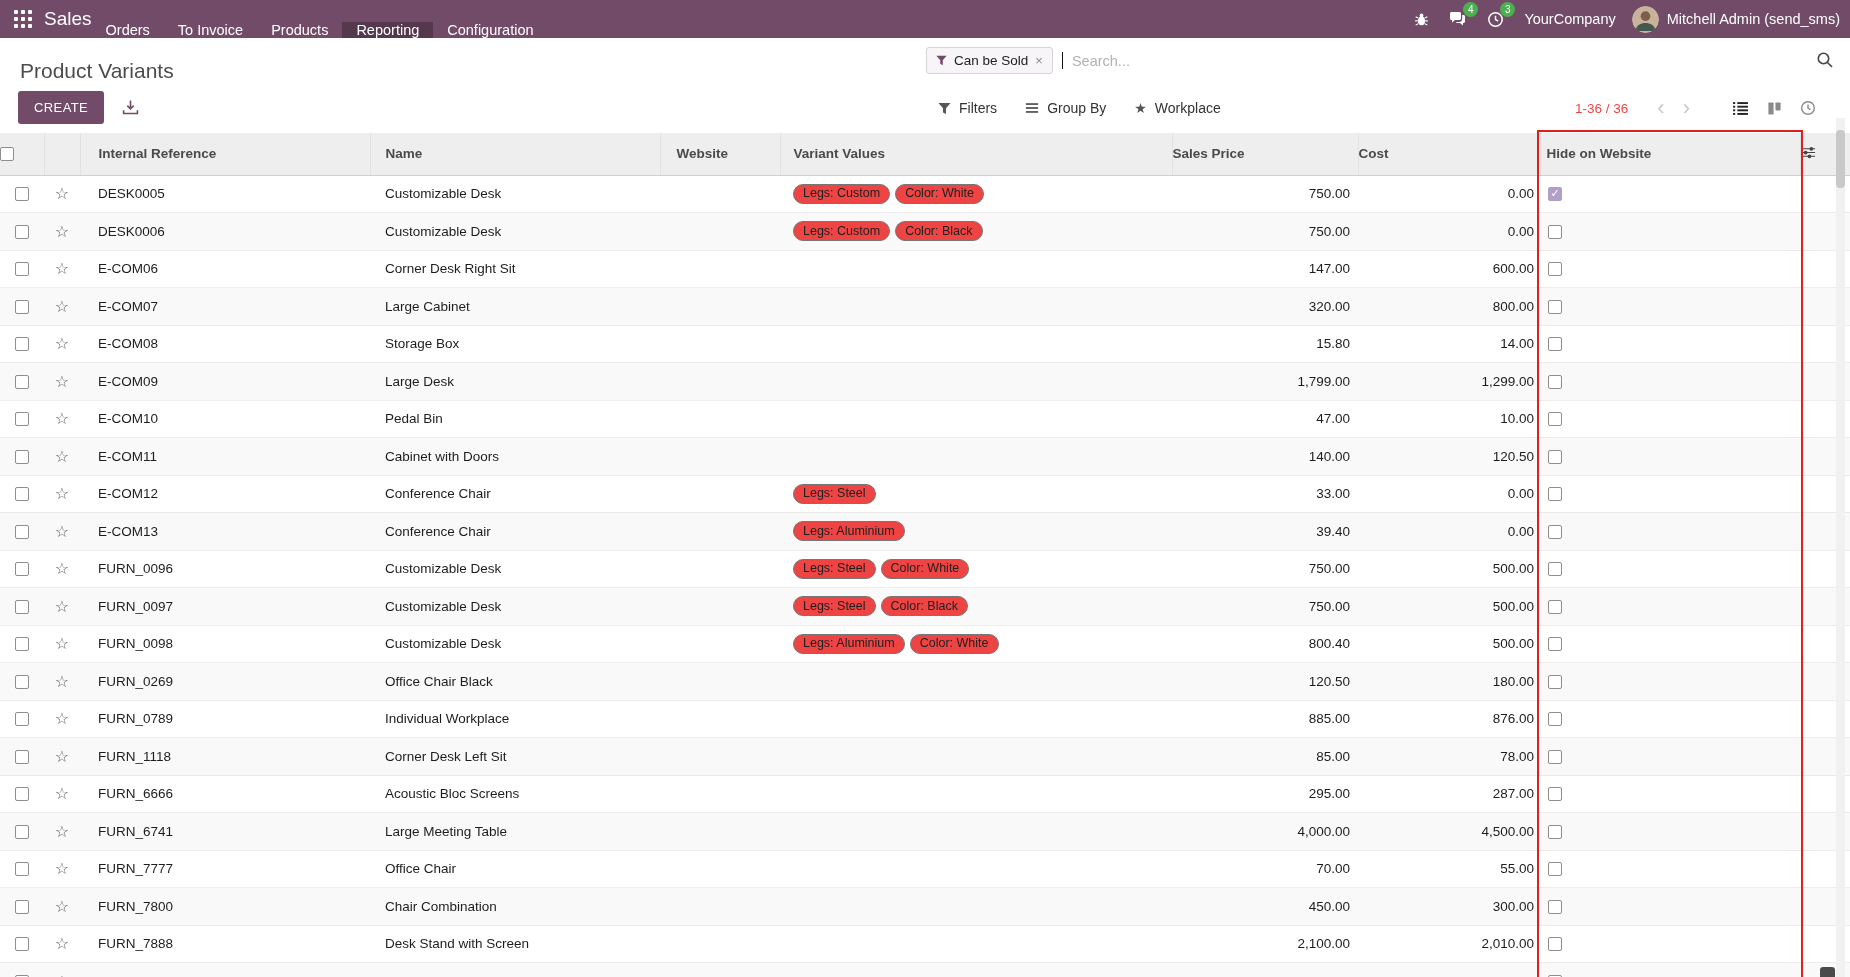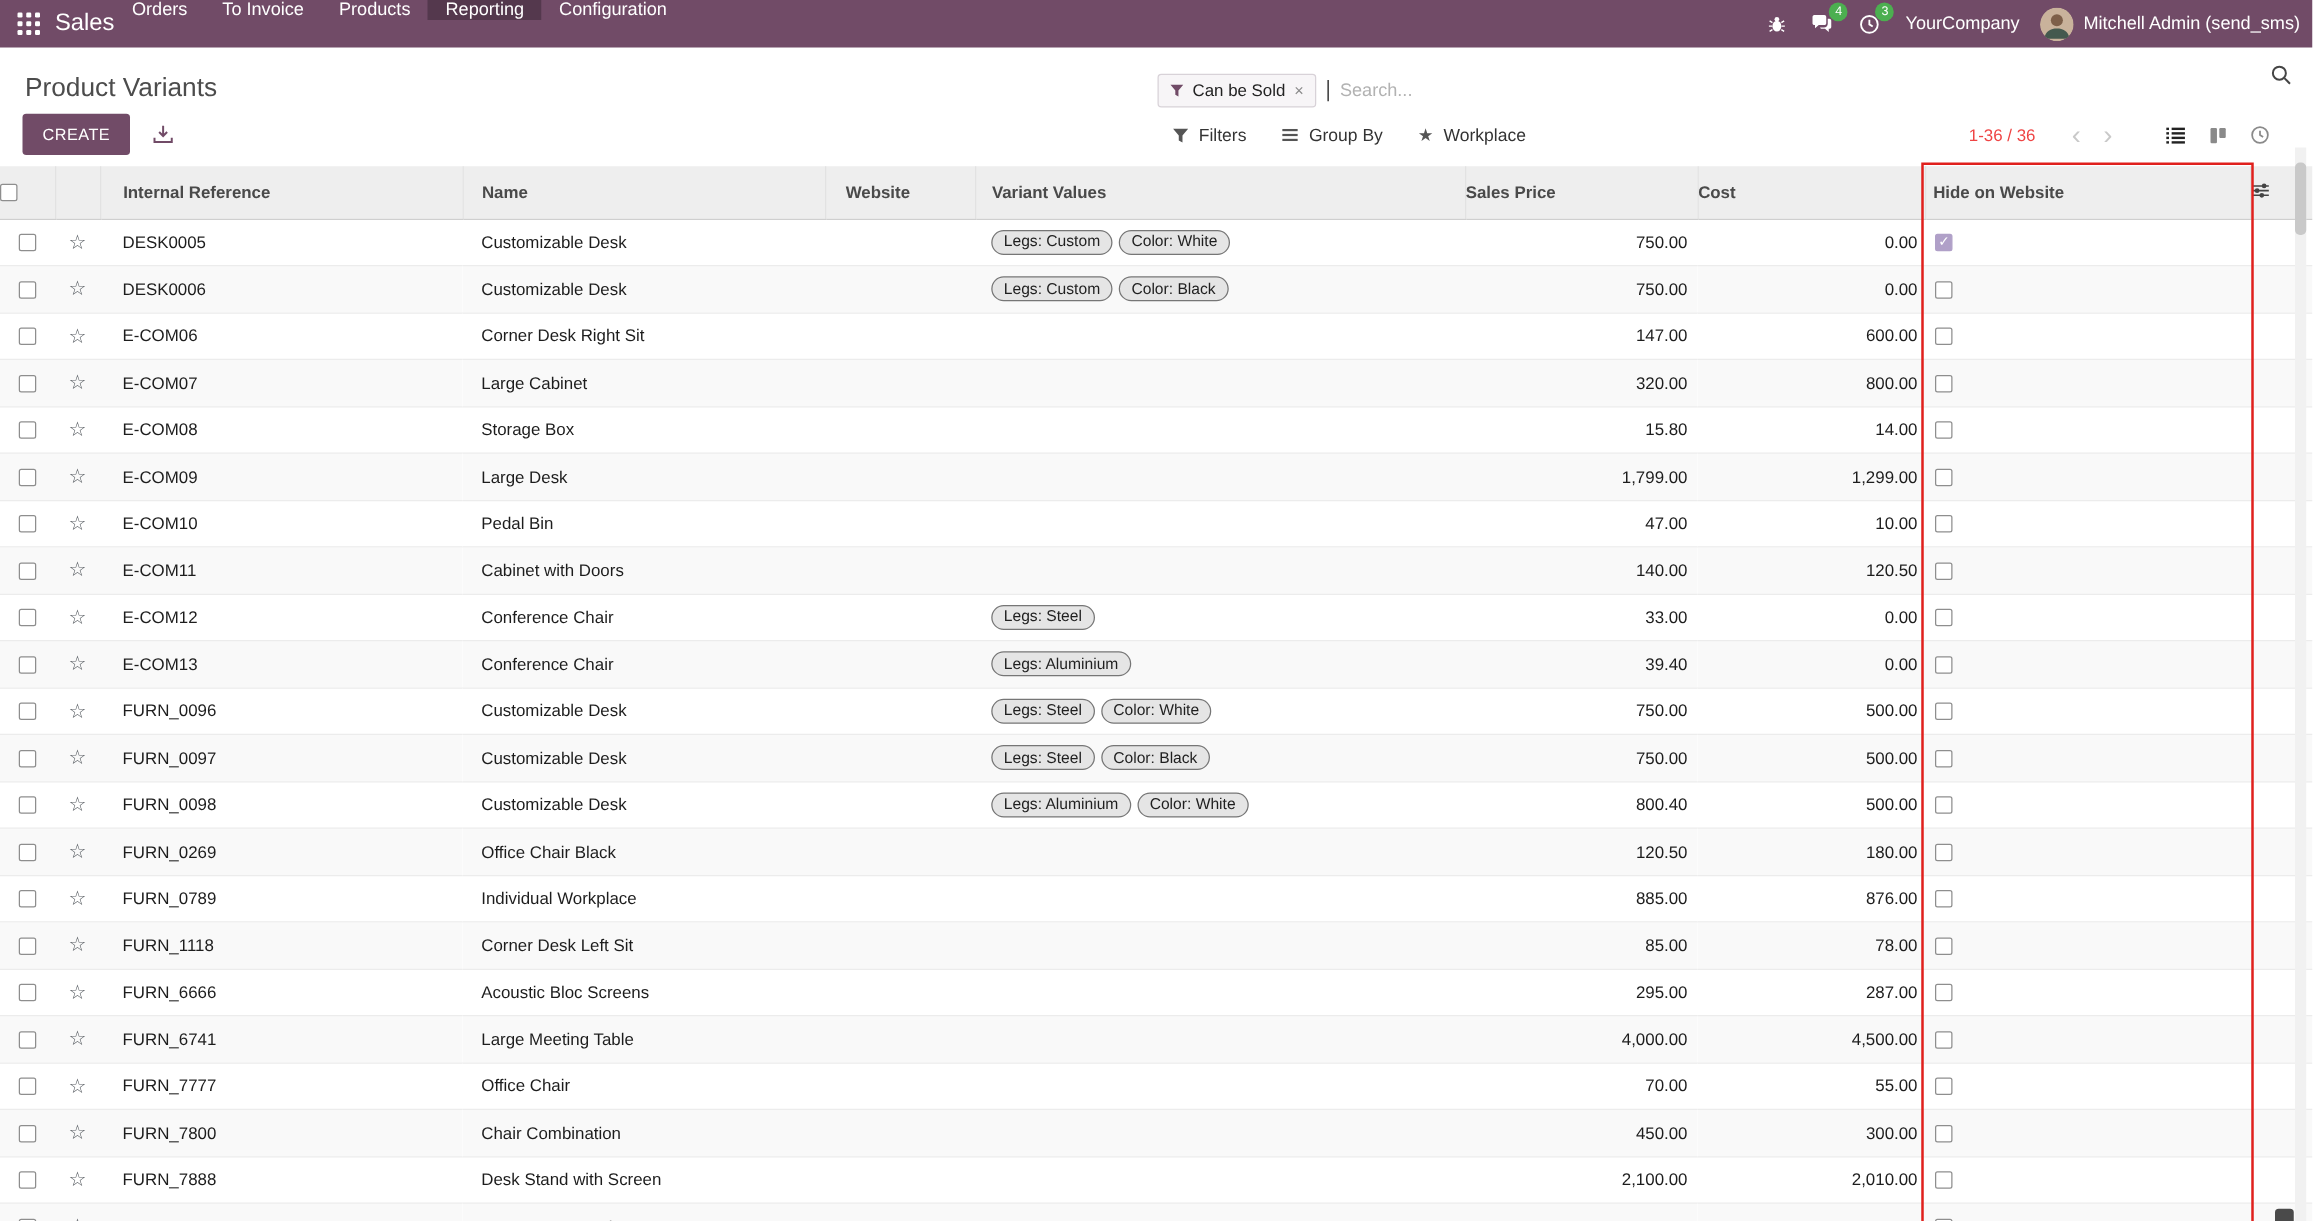--- a/index.html
+++ b/index.html
@@ -6,36 +6,36 @@
   html,body { width:1850px; height:977px; overflow:hidden; background:#fff;
     font-family:"Liberation Sans", sans-serif; color:#212529; position:relative; }
 
   
   .navbar { height:38px; background:#714B67; display:flex; align-items:stretch; color:#fff; padding:0 10px 0 8px; }
   .nav-left { display:flex; align-items:stretch; }
   .apps-grid { align-self:center; width:18px; height:18px; display:grid;
     grid-template-columns:repeat(3,1fr); grid-template-rows:repeat(3,1fr); gap:2.5px; margin:0 12px 0 6px; cursor:pointer; }
   .apps-grid i { background:#fff; border-radius:1px; }
   .brand { align-self:center; font-size:19px; font-weight:500; cursor:pointer; }
-  .nav-menu { display:flex; align-items:flex-start; }
+  .nav-menu { display:flex; align-items:flex-end; }
   .nav-item { display:flex; align-items:center; padding:0 14px; font-size:14.5px; cursor:pointer; }
   .nav-item.active { background:rgba(0,0,0,.25); }
   .nav-spacer { flex:1; }
   .systray { display:flex; align-items:center; }
   .sys-icon { position:relative; padding:0 10px; display:flex; align-items:center; cursor:pointer; height:100%; }
   .badge { position:absolute; top:2px; right:-1px; min-width:15px; height:15px; border-radius:8px;
     background:#4caf50; color:#fff; font-size:10px; line-height:15px; text-align:center; padding:0 3px; }
   .company { font-size:14.5px; padding:0 10px; cursor:pointer; }
   .avatar { width:27px; height:27px; border-radius:50%; overflow:hidden; margin:0 8px 0 6px; flex:none; cursor:pointer; align-self:center; }
   .username { font-size:14.5px; white-space:nowrap; cursor:pointer; }
 
   
   .bc-row { height:45px; position:relative; display:flex; align-items:flex-end; }
   .page-title { font-size:21px; color:#4c4c4c; margin-left:20px; }
-  .search-area { position:absolute; left:926px; top:12px; height:100%; display:flex; align-items:center; gap:9px; }
+  .search-area { position:absolute; left:926px; top:0; height:100%; display:flex; align-items:center; gap:9px; }
   .facet { display:flex; align-items:center; gap:7px; height:27px; padding:0 9px;
     background:#f7f5f7; border:1px solid #d8d2d8; border-radius:3px; cursor:pointer; }
   .facet-label { font-size:13.5px; color:#222; }
   .facet-x { color:#8b8b8b; font-size:13px; cursor:pointer; }
   .search-caret { width:1px; height:17px; background:#111; }
   .search-placeholder { color:#b2b2b2; font-size:14.5px; }
   .magnifier-btn { position:absolute; right:16px; top:13px; cursor:pointer; }
 
   
   .ctrl-row { height:50px; position:relative; }
@@ -68,21 +68,21 @@
   .star { font-size:16px; color:#5a5f64; cursor:pointer; }
   .pad-ref { padding-left:18px; }
   .pad-name { padding-left:15px; }
   .pad-web { padding-left:16px; }
   .pad-tags { padding-left:13px; }
   .num { text-align:right;margin-left:24px; }
   .pad-price { padding-right:8px; }
   .pad-cost { padding-right:6px; }
   .pad-hide { padding-left:8px; }
   .tag { display:inline-block; border:1px solid #767676; border-radius:11px; padding:1.5px 9px 2.5px;
-    font-size:12.5px; color:#1f1f1f; background:#e5e5e5; margin-right:5px; }
+    font-size:12.5px; color:#1f1f1f; background:#ef4444; margin-right:5px; }
   .th-hide { padding-left:6px; }
   .th-settings { text-align:center; }
   .settings-btn { cursor:pointer; display:inline-flex; }
 
   
   .annotation-rect { position:absolute; left:1537px; top:130px; width:266px; height:860px;
     border:2px solid #e0201d; pointer-events:none; }
   .scroll-track { position:absolute; right:5px; top:118px; bottom:0; width:9px; background:#f1f1f1; }
   .scroll-thumb { position:absolute; right:5px; top:130px; width:9px; height:58px; background:#c9c9c9; border-radius:4px; cursor:grab; }
   .partial-icon { position:absolute; left:1820px; top:967px; width:15px; height:15px; background:#4a4a4a; border-radius:3px; }

